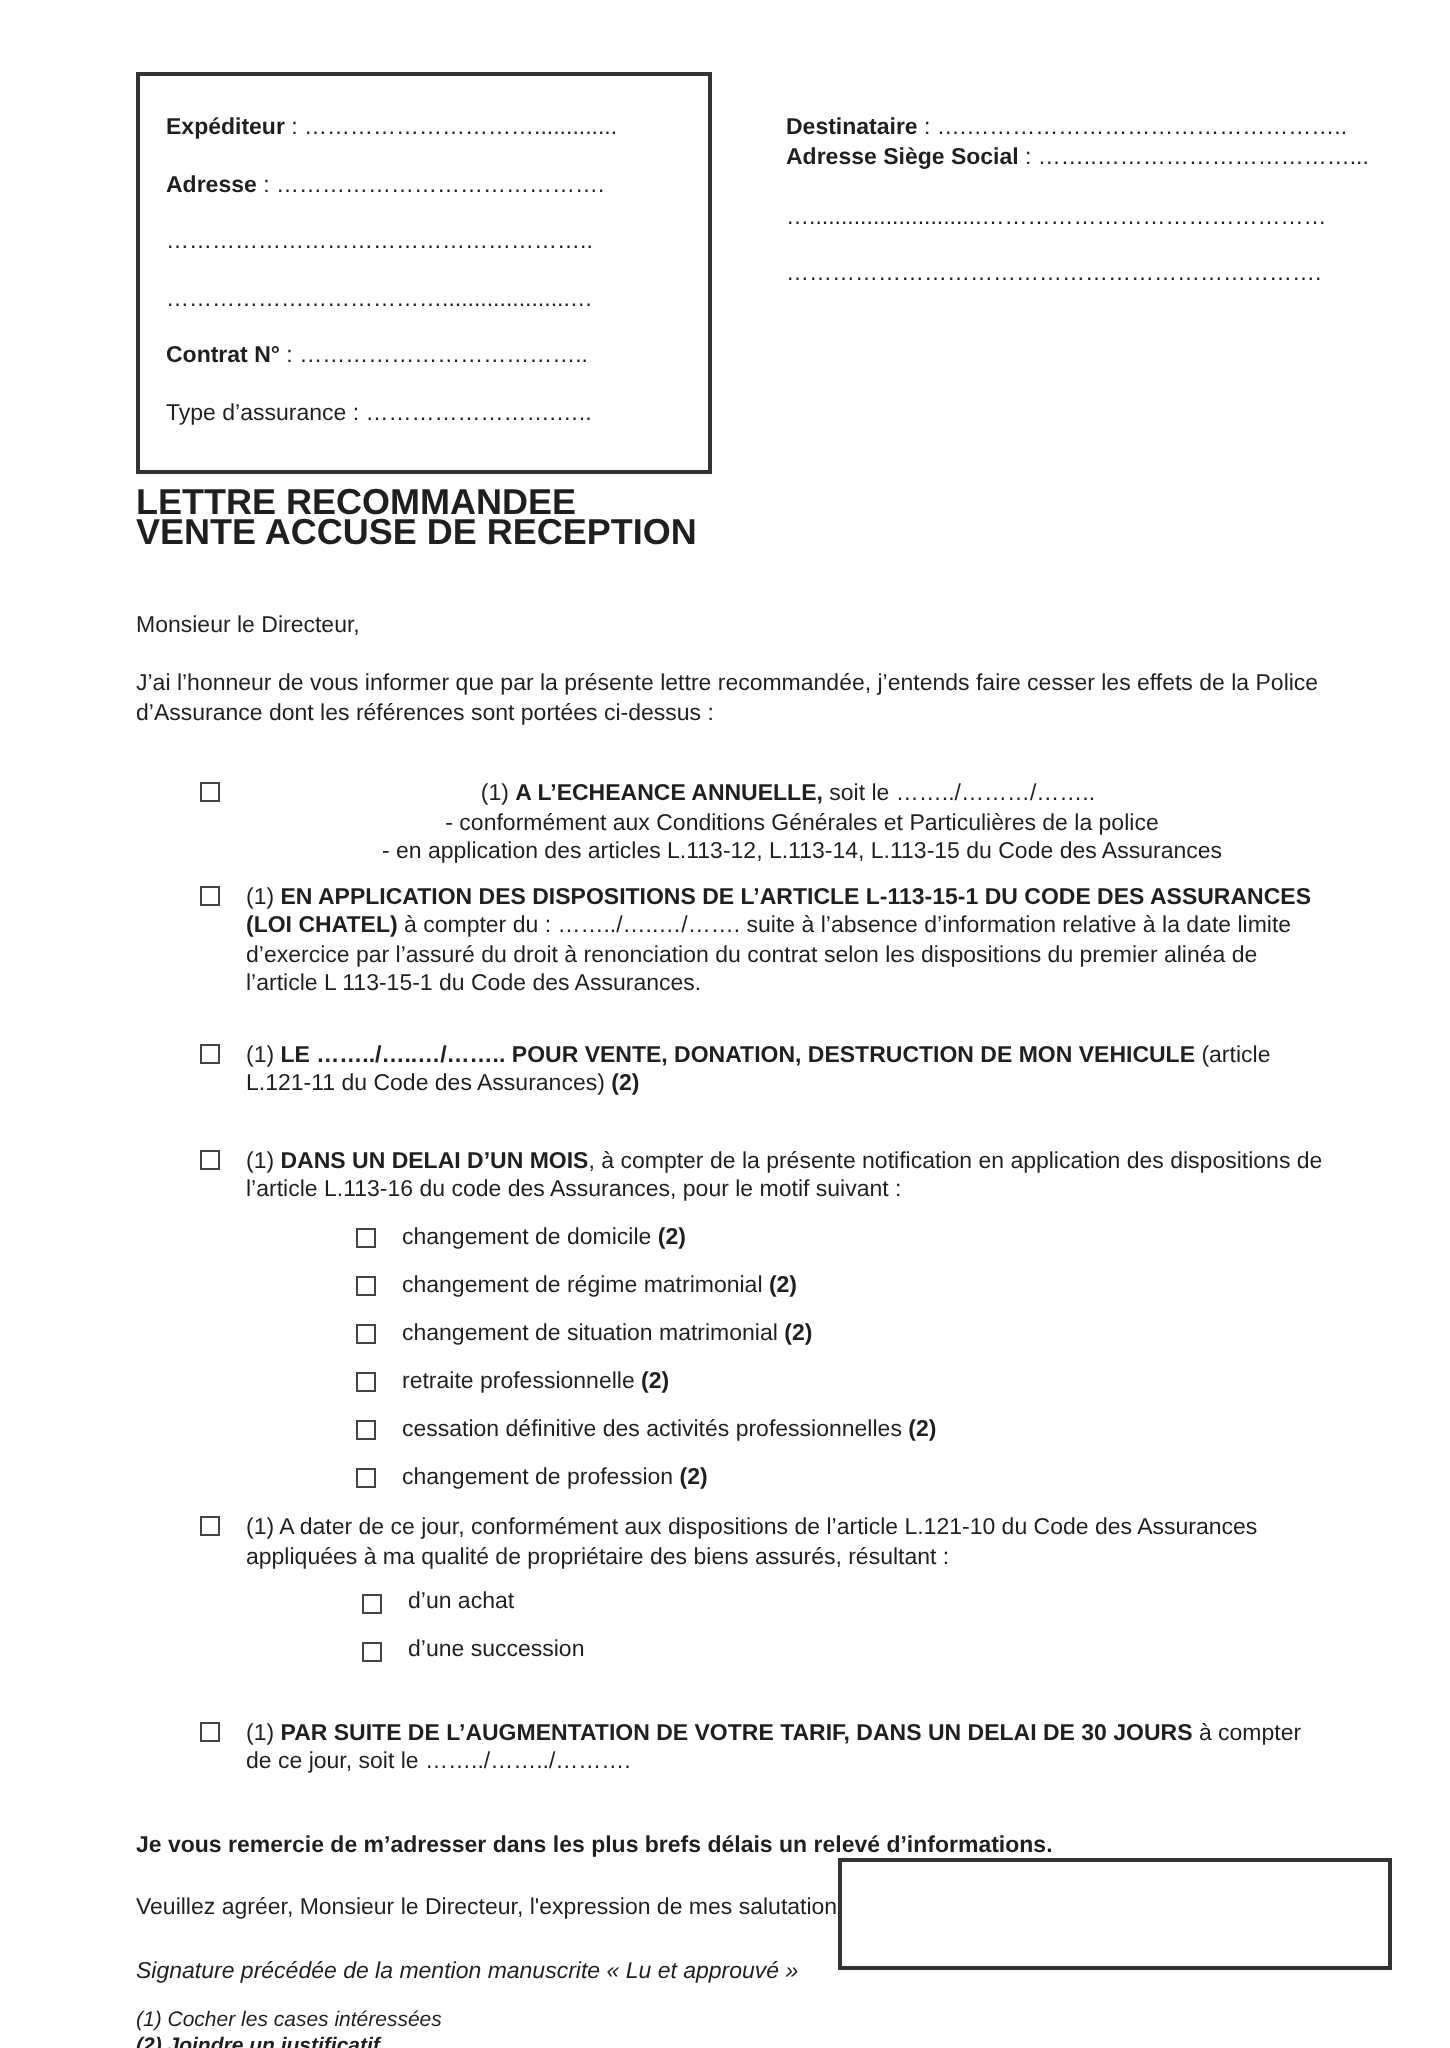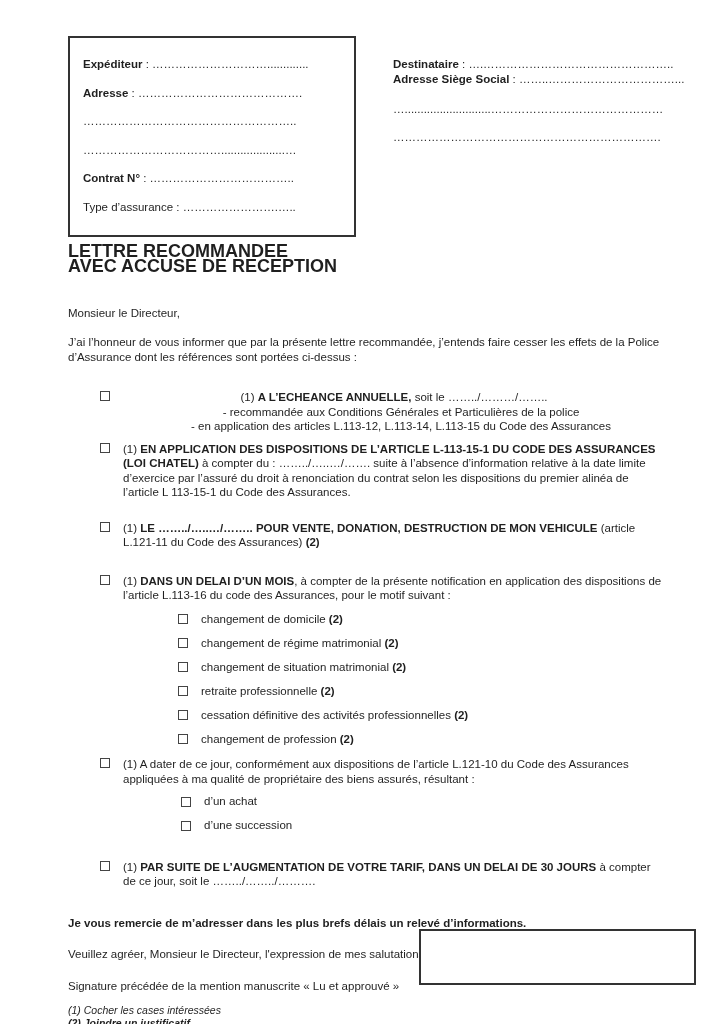--- a/index.html
+++ b/index.html
@@ -57,21 +57,21 @@
   .subopts.narrow { margin-left:58px; margin-top:8px; }
   .mb1 { margin-bottom:8px;text-align:center; }
   .mb2 { margin-bottom:21px; }
   .mb3 { margin-bottom:24px; }
   .mb4 { margin-bottom:11px; }
   .mb5 { margin-bottom:27px; }
 
   
   .thanks { margin-top:27px; line-height:14.5px; }
   .closing { margin-top:17px; line-height:14.5px; }
-  .sig-note { margin-top:17px; line-height:14.5px; max-width:345px; }
+  .sig-note { margin-top:17px; line-height:14.5px; max-width:345px;font-style:italic; }
   .footnotes { margin-top:11px; font-size:10.5px; line-height:12.5px; }
   .fn1 { font-style:italic; }
   .fn2 { font-style:italic; font-weight:bold; }
   .signature-box {
     position:absolute;
     left:419px; top:929px;
     width:277px; height:56px;
     border:2px solid #333;
     background:#fff;
   }
@@ -93,33 +93,33 @@
     <div class="right-col">
       <div class="rrow dest"><span class="b">Destinataire</span><span> : ….…………………………………………..</span></div>
       <div class="rrow siege"><span class="b">Adresse Siège Social</span><span> : ……..……………………………...</span></div>
       <div class="rrow addr2">…...........................………………………………………</div>
       <div class="rrow">…………………………………………………………….</div>
     </div>
   </div>
 
   <div class="heading b">
     <div>LETTRE RECOMMANDEE</div>
-    <div>AVEC ACCUSE DE RECEPTION</div>
+    <div>VENTE ACCUSE DE RECEPTION</div>
   </div>
 
   <div class="greeting">Monsieur le Directeur,</div>
   <div class="intro">J’ai l’honneur de vous informer que par la présente lettre recommandée, j’entends faire cesser les effets de la Police d’Assurance dont les références sont portées ci-dessus :</div>
 
   <div class="items">
 
     <div class="item mb1">
       <span class="cb"></span>
       <span>(1) </span><span class="b">A L’ECHEANCE ANNUELLE,</span><span> soit le ……../………/……..</span>
       <div class="bullets">
-        <div class="bullet">-  recommandée aux Conditions Générales et Particulières de la police</div>
+        <div class="bullet">-  conformément aux Conditions Générales et Particulières de la police</div>
         <div class="bullet">-  en application des articles L.113-12, L.113-14, L.113-15 du Code des Assurances</div>
       </div>
     </div>
 
     <div class="item mb2">
       <span class="cb"></span>
       <span>(1) </span><span class="b">EN APPLICATION DES DISPOSITIONS DE L’ARTICLE L-113-15-1 DU CODE DES ASSURANCES (LOI CHATEL)</span><span> à compter du : ……../…..…/……. suite à l’absence d’information relative à la date limite d’exercice par l’assuré du droit à renonciation du contrat selon les dispositions du premier alinéa de l’article L 113-15-1 du Code des Assurances.</span>
     </div>
 
     <div class="item mb3">

